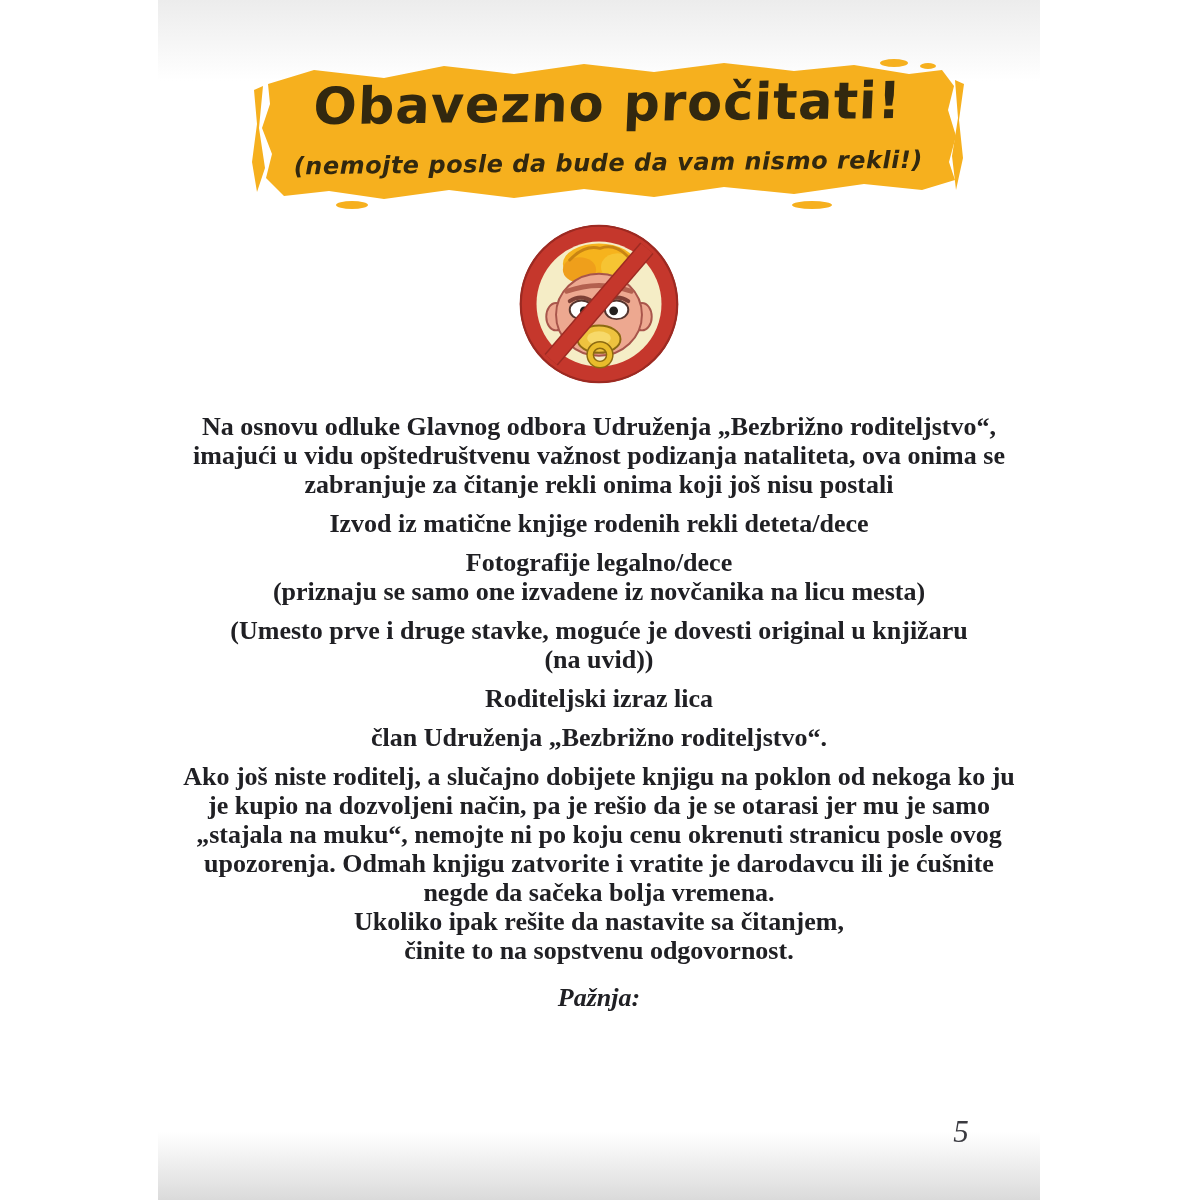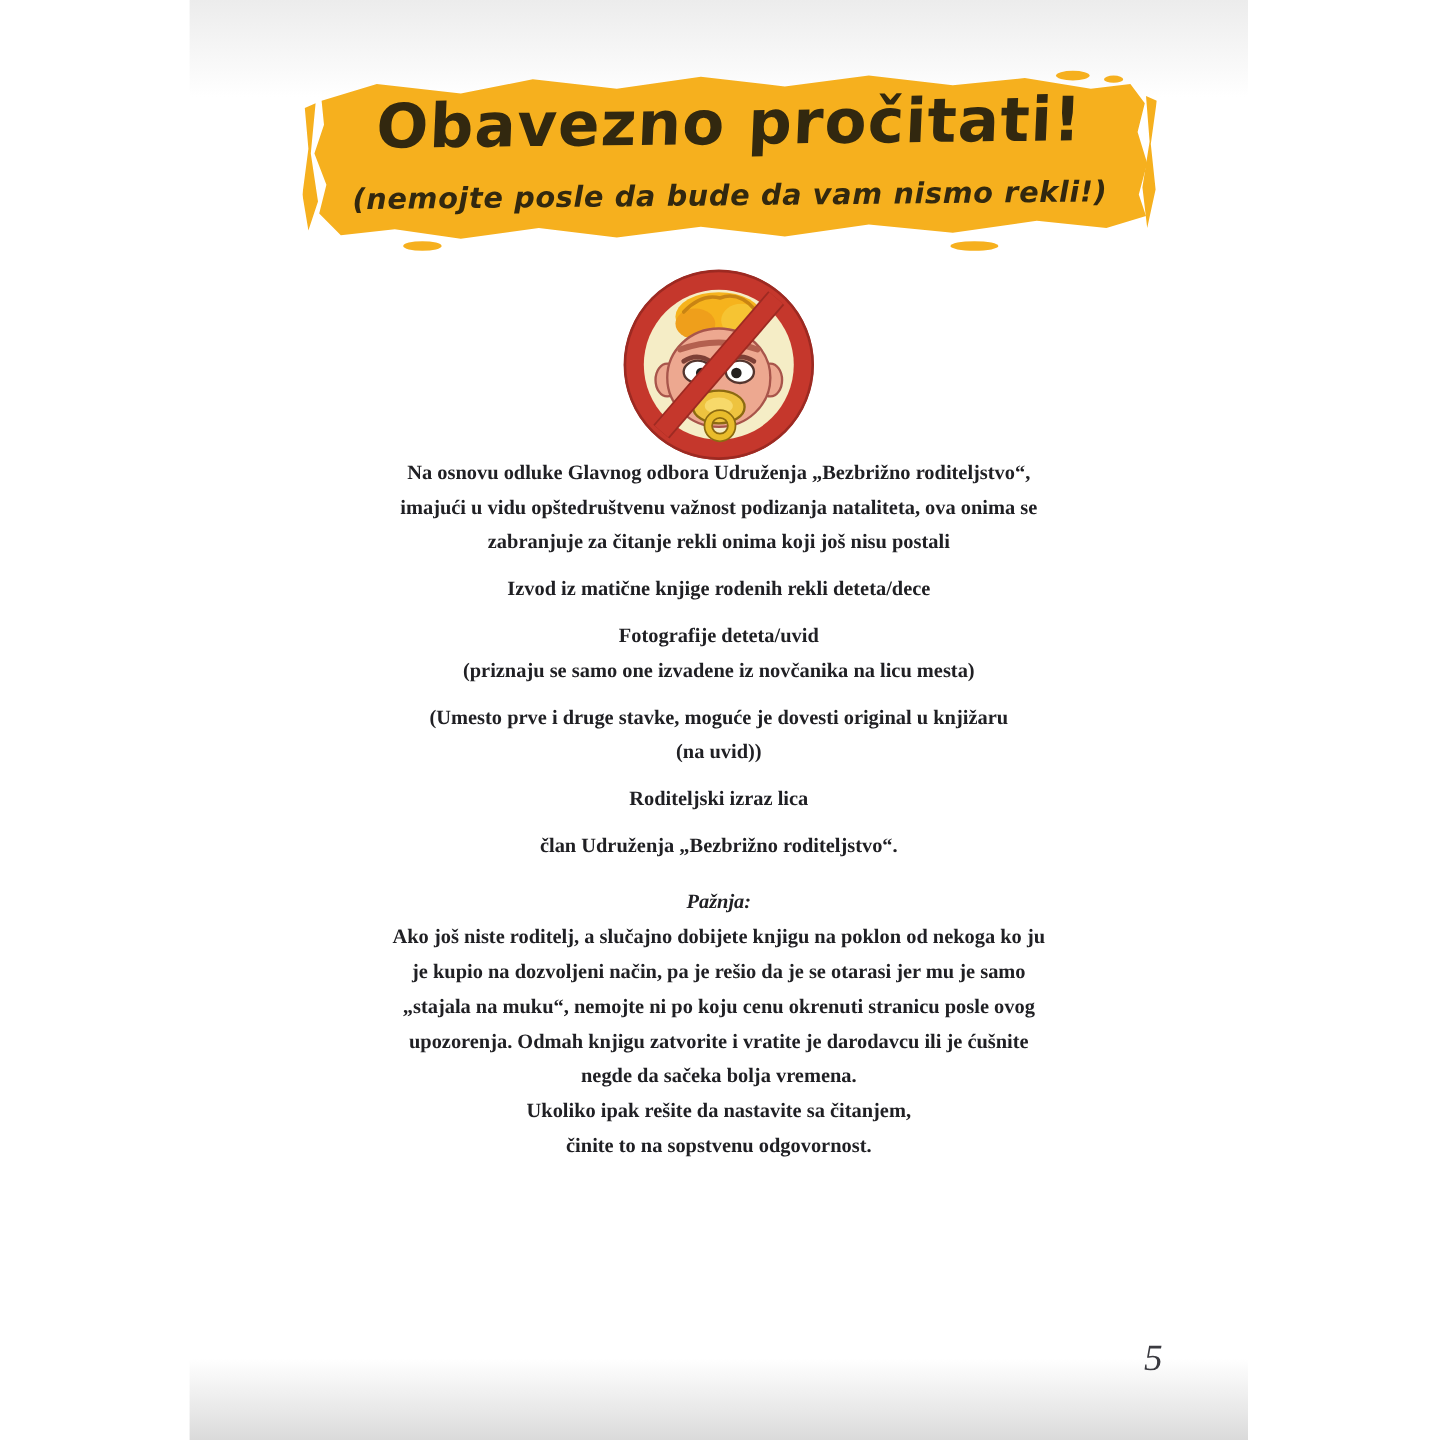--- a/index.html
+++ b/index.html
@@ -78,26 +78,26 @@
     position: absolute;
     left: 50%;
     top: 221px;
     width: 166px;
     height: 166px;
     transform: translateX(-50%);
   }
   .content {
     position: absolute;
     left: 0;
-    top: 379px;
+    top: 412px;
     width: 100%;
     text-align: center;
     color: #202024;
     font-weight: bold;
-    font-size: 17px;
+    font-size: 26px;
   }
   .para { margin: 0 0 10px 0; }
   .para .line {
     line-height: 29px;
     white-space: nowrap;
   }
   .para.attention-heading {
     margin-top: 18px;
     margin-bottom: 0;
     font-style: italic;
@@ -178,42 +178,42 @@
     <div class="content">
         <div class="para">
           <div class="line">Na osnovu odluke Glavnog odbora Udruženja „Bezbrižno roditeljstvo“,</div>
           <div class="line">imajući u vidu opštedruštvenu važnost podizanja nataliteta, ova onima se</div>
           <div class="line">zabranjuje za čitanje rekli onima koji još nisu postali</div>
         </div>
         <div class="para">
           <div class="line">Izvod iz matične knjige rodenih rekli deteta/dece</div>
         </div>
         <div class="para">
-          <div class="line">Fotografije deteta/uvid</div>
+          <div class="line">Fotografije legalno/dece</div>
           <div class="line">(priznaju se samo one izvadene iz novčanika na licu mesta)</div>
         </div>
         <div class="para">
           <div class="line">(Umesto prve i druge stavke, moguće je dovesti original u knjižaru</div>
           <div class="line">(na uvid))</div>
         </div>
         <div class="para">
           <div class="line">Roditeljski izraz lica</div>
         </div>
         <div class="para">
           <div class="line">član Udruženja „Bezbrižno roditeljstvo“.</div>
-        </div>
-        <div class="para attention-heading">
-          <div class="line">Pažnja:</div>
         </div>
         <div class="para">
           <div class="line">Ako još niste roditelj, a slučajno dobijete knjigu na poklon od nekoga ko ju</div>
           <div class="line">je kupio na dozvoljeni način, pa je rešio da je se otarasi jer mu je samo</div>
           <div class="line">„stajala na muku“, nemojte ni po koju cenu okrenuti stranicu posle ovog</div>
           <div class="line">upozorenja. Odmah knjigu zatvorite i vratite je darodavcu ili je ćušnite</div>
           <div class="line">negde da sačeka bolja vremena.</div>
           <div class="line">Ukoliko ipak rešite da nastavite sa čitanjem,</div>
           <div class="line">činite to na sopstvenu odgovornost.</div>
         </div>
+        <div class="para attention-heading">
+          <div class="line">Pažnja:</div>
+        </div>
       </div>
 
     <div class="page-number">5</div>
   </div>
 </div>
 
 </body></html>

